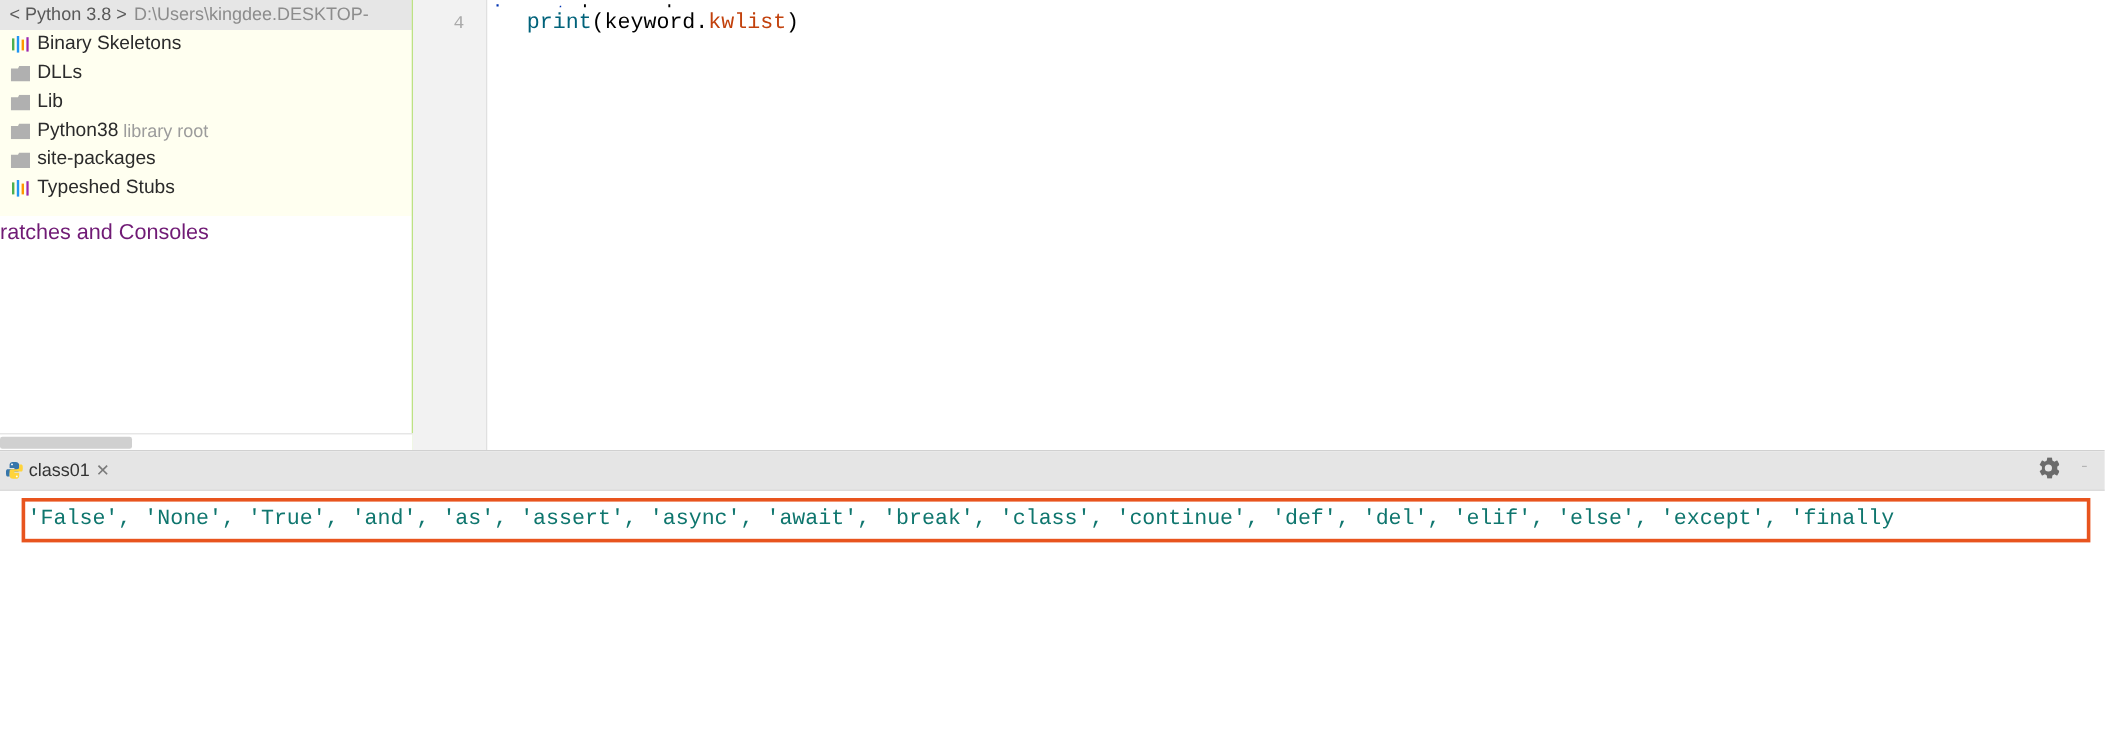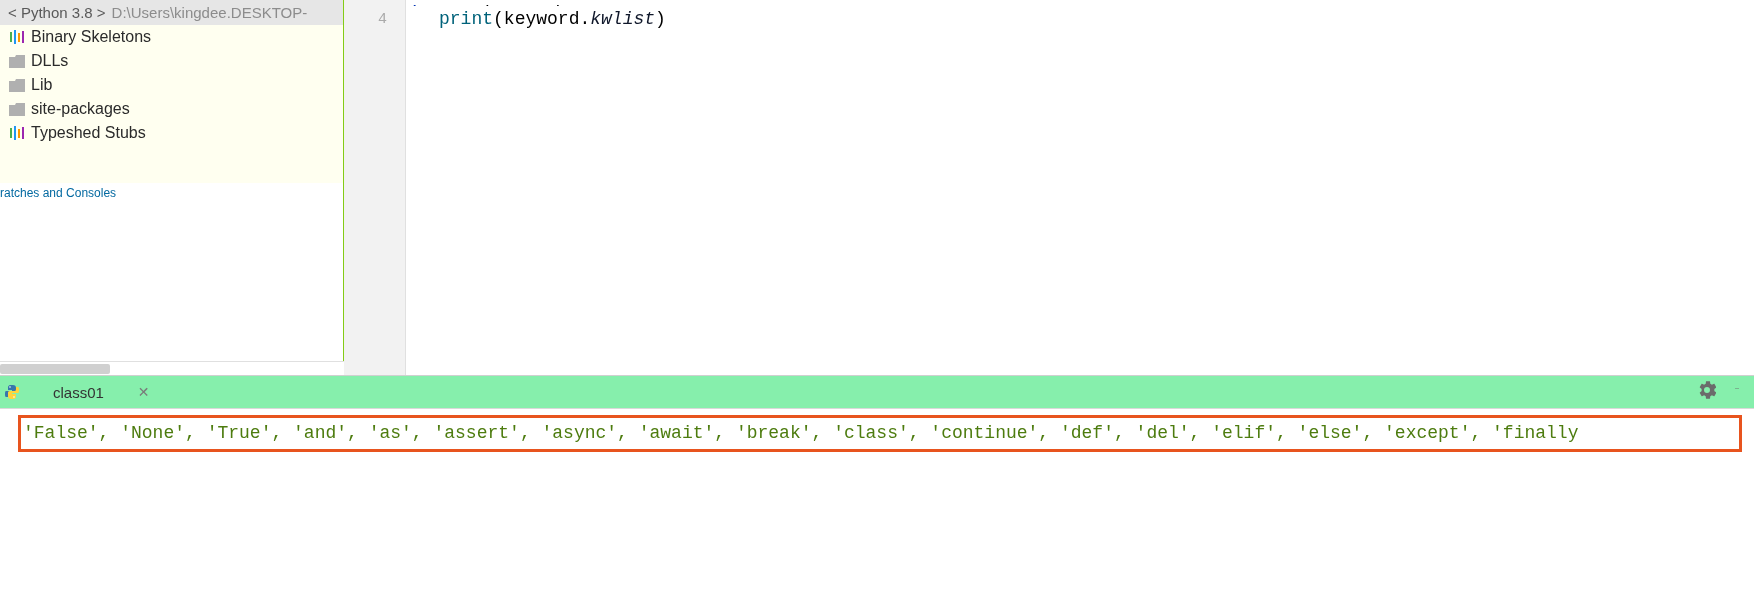--- a/index.html
+++ b/index.html
@@ -9,54 +9,54 @@
     
     .sidebar { width: 344px; display: flex; flex-direction: column; border-right: 1px solid #84cc16; }
     .sidebar-header { background: #e6e6e6; padding: 4px 8px; font-size: 15px; color: #333; white-space: nowrap; overflow: hidden; display: flex; align-items: center; }
     .sidebar-header .py-label { color: #595959; }
     .sidebar-header .path-label { color: #8c8c8c; margin-left: 6px; }
     
     .tree { background: #fffff0; flex: 1; }
     .tree-item { display: flex; align-items: center; padding: 3px 8px; font-size: 16px; color: #2b2b2b; cursor: pointer; }
     .tree-item .icon { width: 18px; height: 16px; margin-right: 5px; display: inline-flex; align-items: center; justify-content: center; }
     .tree-item .lib-root { color: #9c9c9c; margin-left: 4px; font-size: 15px; }
-    .tree-outer { background: #fff; padding: 3px 0 3px 0; font-size: 12px; color: #0369a1; }
+    .tree-outer { background: #fff; padding: 3px 0 3px 0; font-size: 18px; color: #701a75; }
     
     .folder-svg { width: 16px; height: 13px; }
     .stub-svg { width: 14px; height: 14px; }
     
     .scrollstub { height: 14px; background:#fff; border-top:1px solid #e0e0e0; width:344px; display:flex; }
     .scrollthumb { width:110px; height:10px; background:#d0d0d0; border-radius:2px; margin-top:2px; }
     
     .editor-area { flex: 1; display: flex; background: #fff; position: relative; }
     .gutter { width: 62px; background: #f2f2f2; border-right: 1px solid #e0e0e0; text-align: right; padding-right: 18px; padding-top: 0px; }
     .gutter .ln { height: 27px; line-height: 27px; color: #aaaaaa; font-size: 15px; font-family: Consolas, "Courier New", monospace; }
     .code { flex:1; padding-top:0; font-family: Consolas, "Courier New", monospace; font-size: 18px; line-height: 27px; }
     .code-line { height: 27px; white-space: pre; }
     .kw-import { color:#0033b3; }
     .ident { color:#000; }
     .fn { color:#00627a;margin-left:30px; }
     .paren { color:#000; }
-    .attr { color:#0f172a;font-style:italic; }
+    .attr { color:#c2410c; }
     .plainnav { color:#000; }
     
     .hsep { height: 1px; background:#d0d0d0; width:100%; }
     
-    .console-tabbar { display:flex; align-items:center; height:33px; padding-left:4px; position:relative; background:#86efac; border-bottom:1px solid #d9d9d9;gap:29px; }
+    .console-tabbar { display:flex; align-items:center; height:33px; padding-left:4px; position:relative; background:#e5e5e5; border-bottom:1px solid #d9d9d9; }
     .py-file-icon { width:16px; height:16px; margin-right:4px; }
     .tab-label { font-size:15px; color:#333; }
     .tab-close { margin-left:5px; color:#7a7a7a; font-size:14px; cursor:pointer; }
     .toolbar-right { position:absolute; right:8px; top:5px; display:flex; gap:12px; align-items:center; }
     .gear-icon, .minimize-icon { width:18px; height:18px; color:#6b6b6b; cursor:pointer; display:inline-flex; align-items:center; justify-content:center; }
     
     .console-body { padding: 6px 12px 6px 18px; font-family: Consolas, "Courier New", monospace; font-size: 18px; line-height: 31px; color:#2b2b2b; background:#fff; }
     .console-line { white-space: pre; }
     .cmdline { color:#223f82; }
     .highlight-box { border: 3px solid #e8541e; padding: 0 2px; display:block; }
-    .kwlist { color:#4d7c0f;font-family:Liberation Mono, monospace; }
+    .kwlist { color:#0f766e;font-family:Liberation Mono, monospace; }
     .exitline { color:#223f82; margin-top:14px; }
   </style>
 </head>
 <body>
 
 <div class="top-area">
   <div class="sidebar">
     <div class="sidebar-header">
       <span class="py-label">&lt; Python 3.8 &gt;</span>
       <span class="path-label">D:\Users\kingdee.DESKTOP-</span>
@@ -87,20 +87,29 @@
 
       <div class="tree-item">
         <span class="icon">
           <svg class="folder-svg" viewBox="0 0 16 13">
               <path d="M0 2 L6 2 L7 0 L16 0 L16 13 L0 13 Z" fill="#b0b0b0"></path>
             </svg>
         </span>
         <span>Lib</span>
       </div>
 
+      <div class="tree-item">
+        <span class="icon">
+          <svg class="folder-svg" viewBox="0 0 16 13">
+              <path d="M0 2 L6 2 L7 0 L16 0 L16 13 L0 13 Z" fill="#b0b0b0"></path>
+            </svg>
+        </span>
+        <span>Python38</span>
+        <span class="lib-root">library root</span>
+      </div>
 
       <div class="tree-item">
         <span class="icon">
           <svg class="folder-svg" viewBox="0 0 16 13">
               <path d="M0 2 L6 2 L7 0 L16 0 L16 13 L0 13 Z" fill="#b0b0b0"></path>
             </svg>
         </span>
         <span>site-packages</span>
       </div>
 

